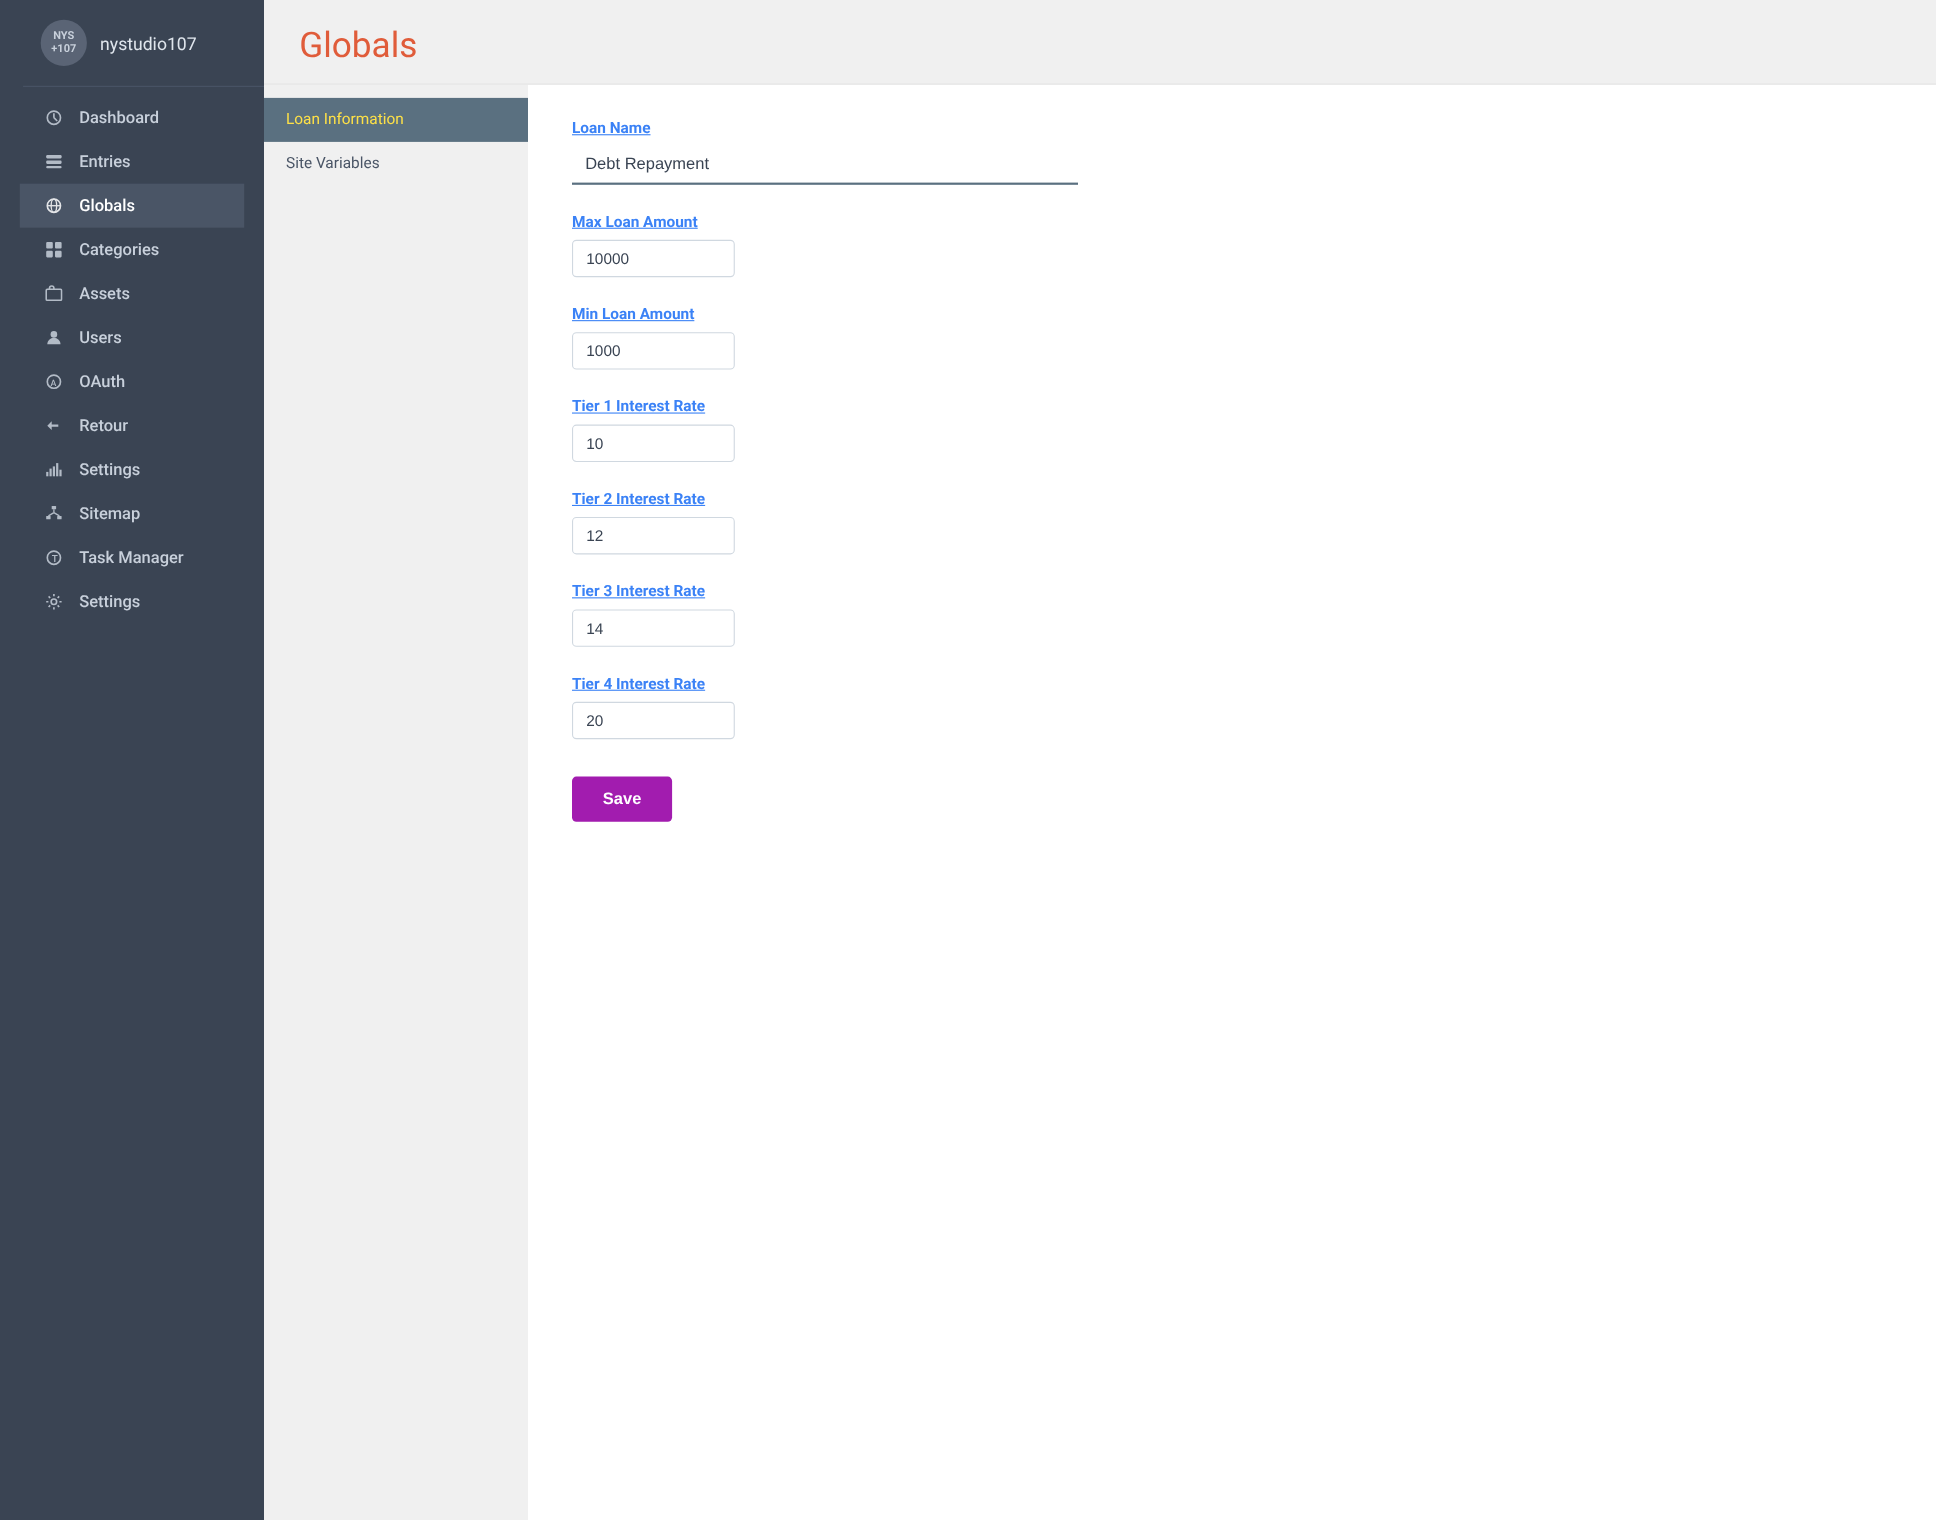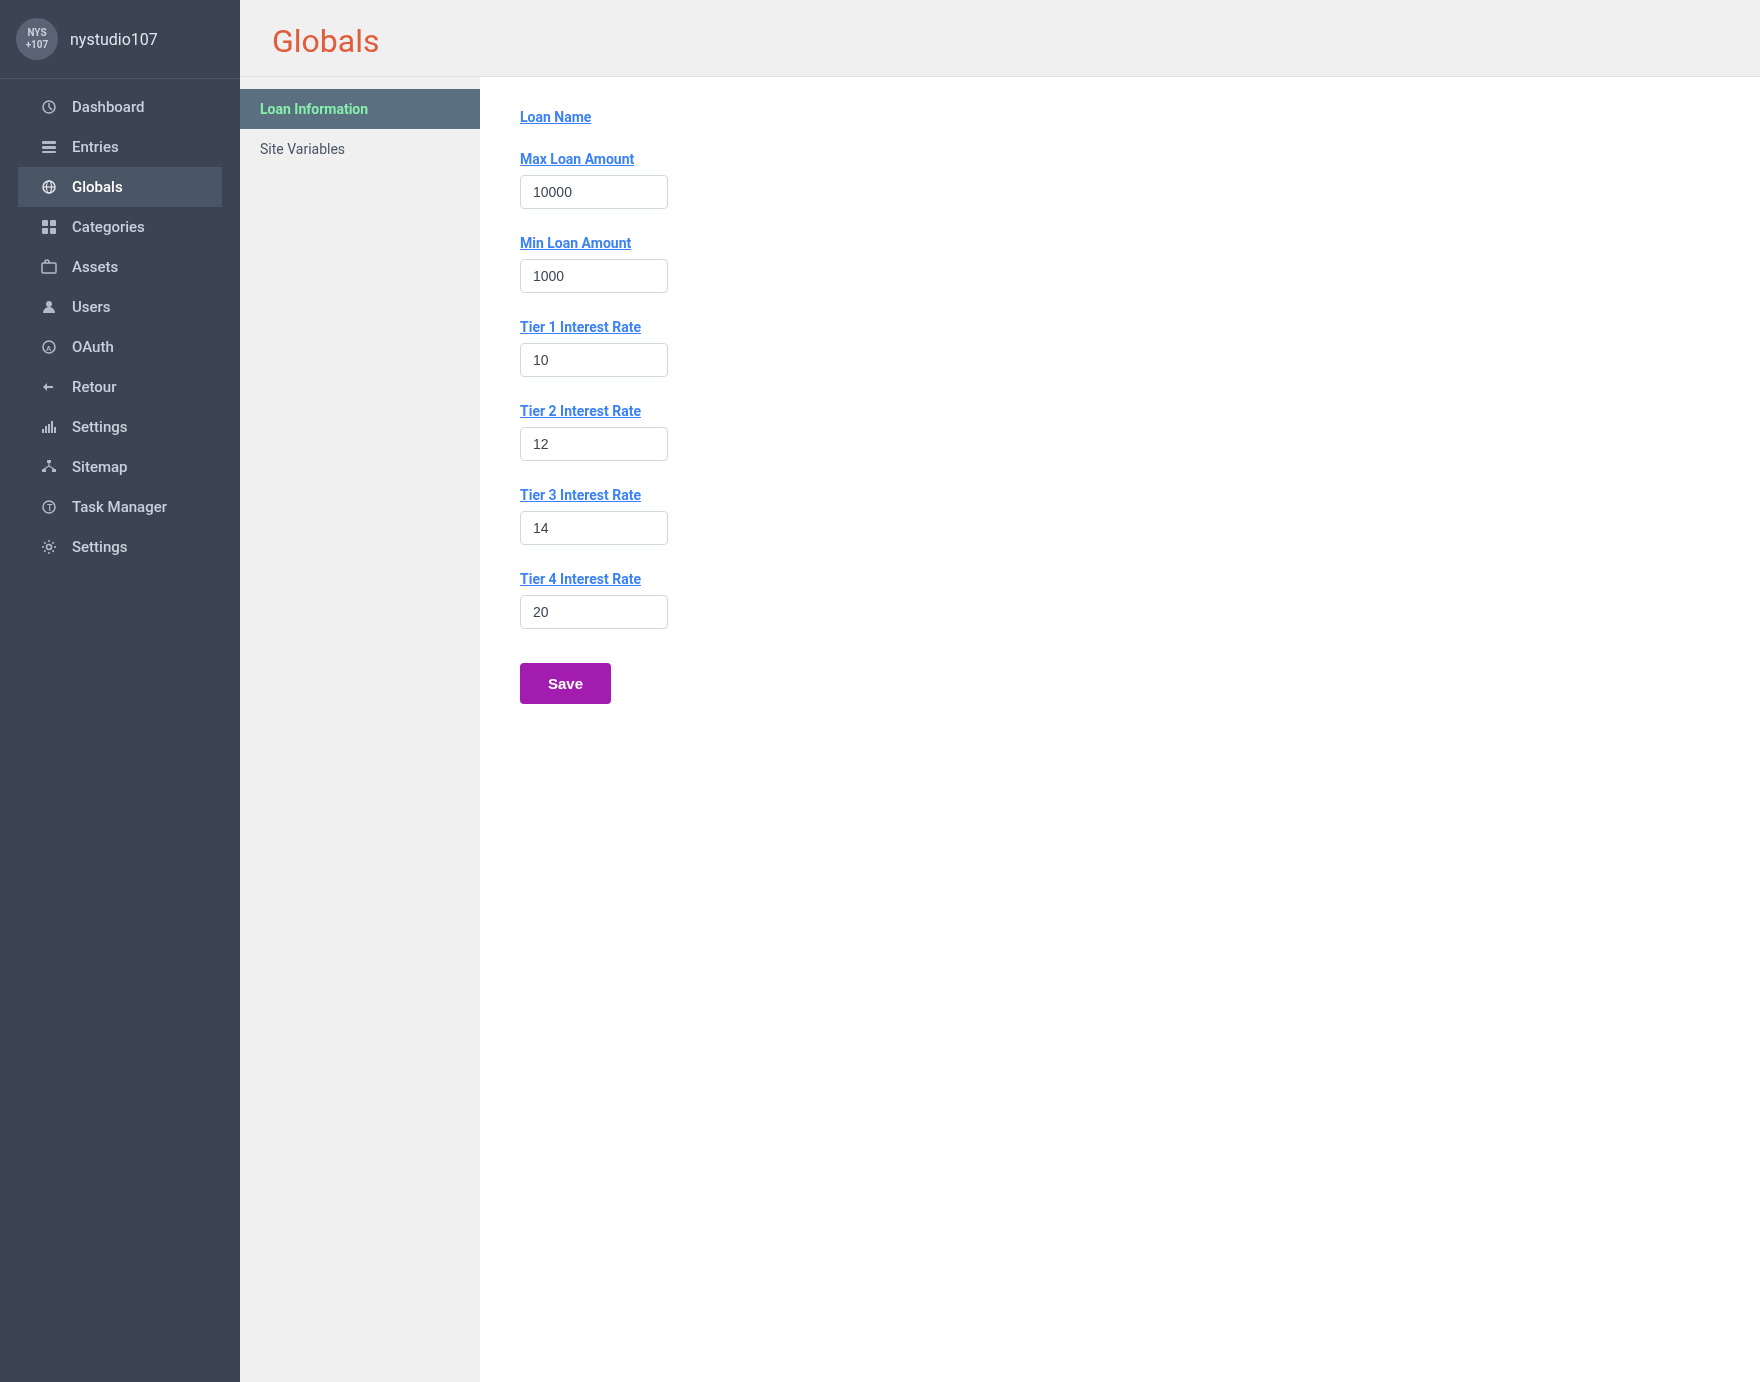--- a/index.html
+++ b/index.html
@@ -13,20 +13,21 @@
       color: #c8d0db;
       display: flex;
       flex-direction: column;
       height: 100%;
     }
     .sidebar-header {
       display: flex;
       align-items: center;
       padding: 18px 16px;
       border-bottom: 1px solid #4a5566;
+      margin-left: 21px;
     }
     .sidebar-logo {
       width: 42px;
       height: 42px;
       border-radius: 50%;
       background: #5a6475;
       display: flex;
       align-items: center;
       justify-content: center;
       font-size: 10px;
@@ -103,22 +104,22 @@
       padding: 12px 0;
     }
     .sub-sidebar-item {
       padding: 12px 20px;
       font-size: 14px;
       cursor: pointer;
       color: #4a5566;
     }
     .sub-sidebar-item.active {
       background: #5a7080;
-      color: #86efac;
-      font-weight: 700;
+      color: #fde047;
+      font-weight: 400;
     }
 
     
     .form-area {
       flex: 1;
       background: #ffffff;
       padding: 32px 40px;
       overflow-y: auto;
     }
     .form-group {
@@ -319,20 +320,21 @@
 
     <div class="sub-sidebar">
       <div class="sub-sidebar-item active">Loan Information</div>
       <div class="sub-sidebar-item">Site Variables</div>
     </div>
 
     <div class="form-area">
       
       <div class="form-group">
         <label class="form-label">Loan Name</label>
+        <input class="form-input-wide" type="text" value="Debt Repayment" style="">
       </div>
       
       <div class="form-group">
         <label class="form-label">Max Loan Amount</label>
         <input class="form-input" type="text" value="10000" style="">
       </div>
       
       <div class="form-group">
         <label class="form-label">Min Loan Amount</label>
         <input class="form-input" type="text" value="1000" style="">

